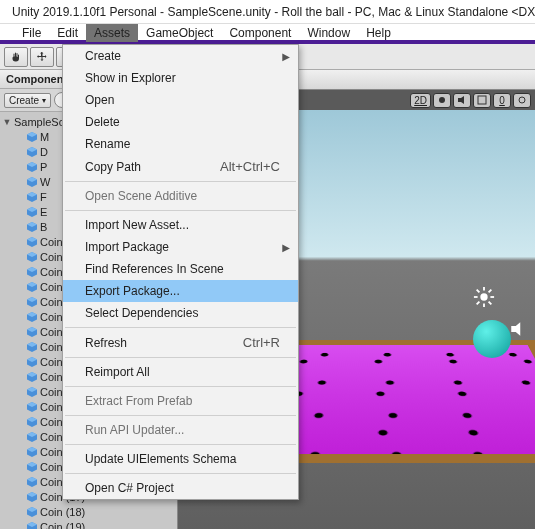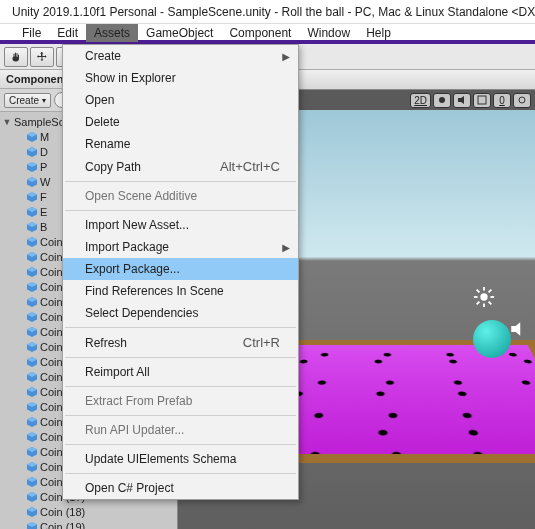--- a/index.html
+++ b/index.html
@@ -523,27 +523,27 @@
       <span>Open Scene Additive</span>
     </div>
     <div class="cm-sep"></div>
     <div class="cm-row">
       <span>Import New Asset...</span>
     </div>
     <div class="cm-row">
       <span>Import Package</span>
       <span class="sub">▶</span>
     </div>
+    <div class="cm-row">
+      <span>Find References In Scene</span>
+    </div>
     <div class="cm-row highlight">
       <span>Export Package...</span>
     </div>
     <div class="cm-row">
-      <span>Find References In Scene</span>
-    </div>
-    <div class="cm-row">
       <span>Select Dependencies</span>
     </div>
     <div class="cm-sep"></div>
     <div class="cm-row">
       <span>Refresh</span>
       <span class="cm-shortcut">Ctrl+R</span>
     </div>
     <div class="cm-sep"></div>
     <div class="cm-row">
       <span>Reimport All</span>

